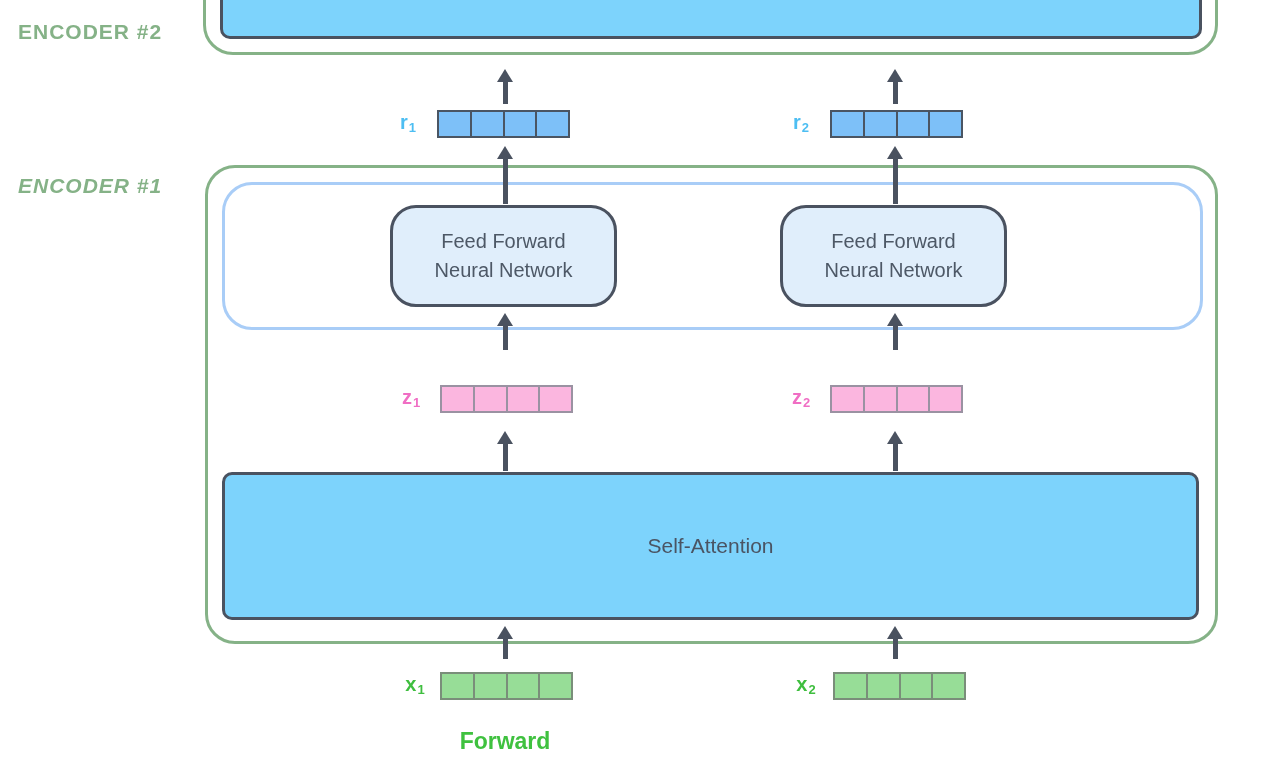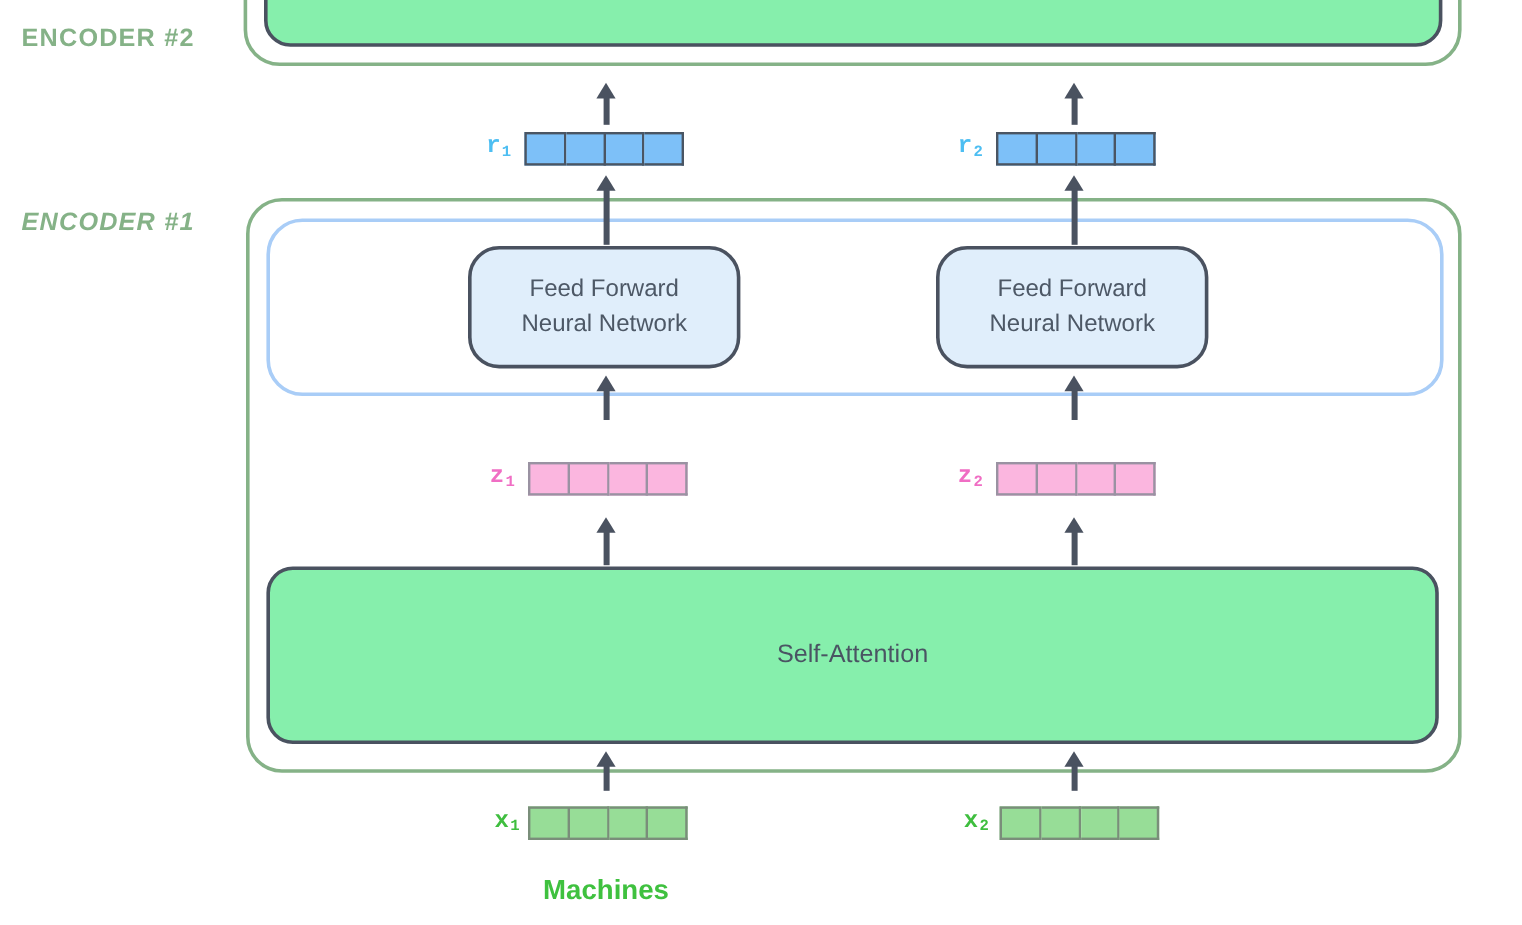--- a/index.html
+++ b/index.html
@@ -15,21 +15,21 @@
     font-size:21px; font-weight:700; color:#85B287; letter-spacing:1px;
   }
 
   
   .enc-box {
     border:3px solid #85B287; border-radius:30px; background:transparent;
   }
 
   
   .peach-box {
-    background:#86efac; border:3.5px solid #4A5260; border-radius:22px;
+    background:#7dd3fc; border:3.5px solid #4A5260; border-radius:10px;
     display:flex; align-items:center; justify-content:center;
   }
   .peach-box .box-text { font-size:21px; color:#4A5463; }
 
   
   .blue-outline {
     border:3px solid #A9CDF7; border-radius:30px; background:transparent;
   }
 
   
@@ -38,21 +38,21 @@
     display:flex; flex-direction:column; align-items:center; justify-content:center;
     text-align:center;
   }
   .ffn-box .box-text { font-size:20px; line-height:29px; color:#4D5866; }
 
   
   .vec { display:flex; height:28px; width:133px; box-sizing:border-box; }
   .vec .cell { flex:1; box-sizing:border-box; }
   .vec .cell + .cell { border-left-width:0 !important; }
 
-  .vec-label { font-size:20px; font-weight:700; text-align:right; width:36px;font-family:Liberation Mono, monospace; }
+  .vec-label { font-size:20px; font-weight:700; text-align:center; width:36px; }
   .vec-label .sub { font-size:13px; font-weight:700; position:relative; top:3px; margin-left:1px; }
 
   
   .arrow { position:absolute; width:16px; display:flex; flex-direction:column; align-items:center; z-index:6; }
   .arrow .head {
     width:0; height:0;
     border-left:8px solid transparent; border-right:8px solid transparent;
     border-bottom:13px solid #4A5260;
   }
   .arrow .shaft { width:5px; background:#4A5260; margin-top:-2px; }
@@ -194,15 +194,15 @@
   <div class="abs vec-label lbl-x" style="left: 788px; top: 673px; color: rgb(63, 190, 63);">
     <span>x</span><span class="sub">2</span>
   </div>
   <div class="abs vec" style="left:833px; top:672px;">
       <div class="cell" style="background: rgb(151, 221, 151); border: 2px solid rgb(122, 142, 122);"></div>
       <div class="cell" style="background: rgb(151, 221, 151); border: 2px solid rgb(122, 142, 122);"></div>
       <div class="cell" style="background: rgb(151, 221, 151); border: 2px solid rgb(122, 142, 122);"></div>
       <div class="cell" style="background: rgb(151, 221, 151); border: 2px solid rgb(122, 142, 122);"></div>
     </div>
 
-  <div class="abs word" style="left:395px; top:728px;">Machines</div>
+  <div class="abs word" style="left:395px; top:728px;">Forward</div>
 
 </div>
 
 </body></html>

